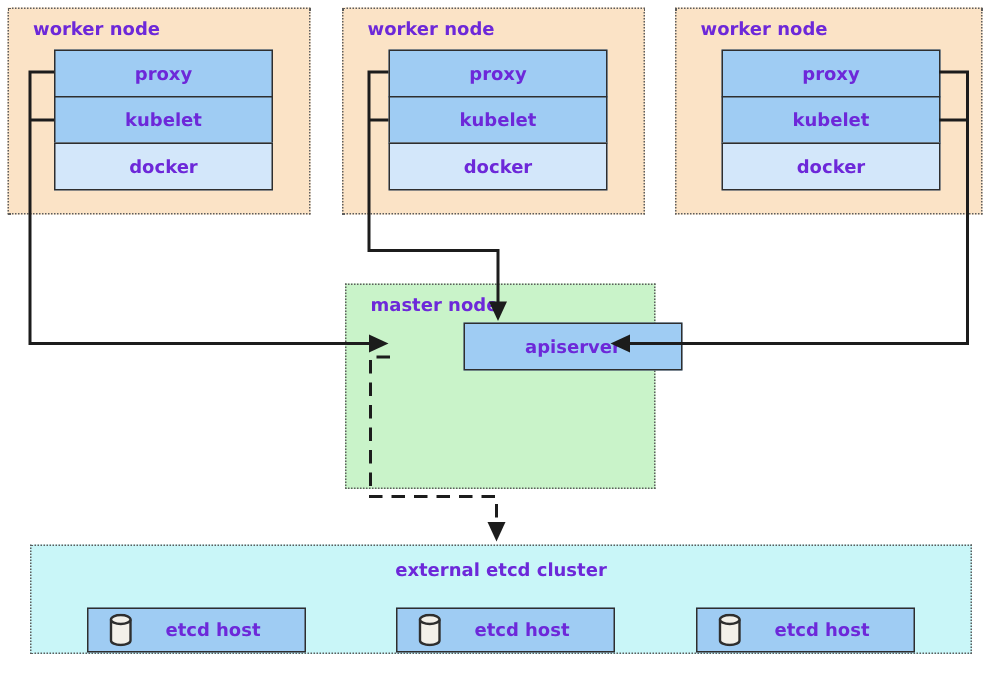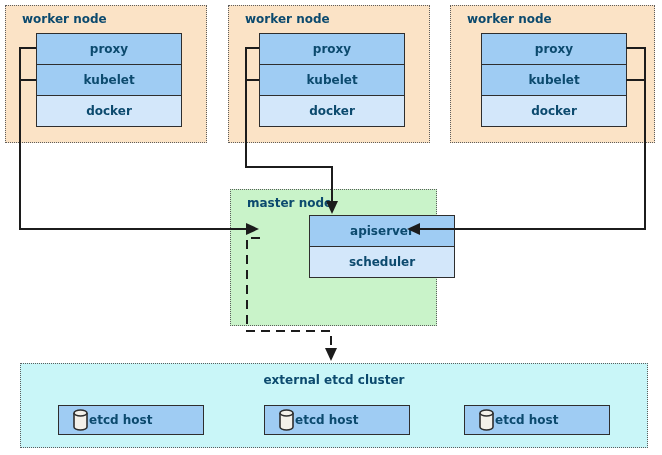--- a/index.html
+++ b/index.html
@@ -1,18 +1,18 @@
 <!DOCTYPE html>
 <html><head>
 <meta charset="utf-8">
 <style>
   html,body { margin:0; padding:0; background:#ffffff; }
   .canvas {
     position:relative; width:662px; height:455px; background:#ffffff;
-    font-family:"DejaVu Sans", sans-serif; font-weight:bold; color:#0c4a6e;
+    font-family:"DejaVu Sans", sans-serif; font-weight:bold; color:#6d28d9;
     overflow:hidden;
   }
   .group { position:absolute; box-sizing:border-box; border:1px dotted #5d5d5d; }
   .group.worker { background:#fbe3c6; }
   .group.master { background:#c9f3c9; }
   .group.etcd   { background:#c9f6f8; }
   .group-title { position:absolute; left:16px; top:6px; font-size:12px; white-space:nowrap; }
   .group-title.centered { left:0; right:0; top:9px; text-align:center; }
   .stack { position:absolute; left:30px; top:28px; width:146px;border-radius:12px; }
   .master .stack { top:26px;padding-left:48px; }
@@ -21,21 +21,21 @@
     border:1px solid #2e2e2e; text-align:center; line-height:30px; font-size:12px;
   }
   .comp.primary   { background:#9fccf3; }
   .comp.secondary { background:#d3e7fa; }
   .etcd-host {
     position:absolute; box-sizing:border-box; width:146px; height:30px;
     background:#9fccf3; border:1px solid #2e2e2e;
     display:flex; align-items:center;
   }
   .cyl { margin-left:13px; display:flex; align-items:center; }
-  .etcd-label { flex:1; margin-right:8px; font-size:12px; }
+  .etcd-label { flex:1; text-align:center; margin-right:8px; font-size:12px; }
   svg.connectors { position:absolute; left:0; top:0; pointer-events:none; z-index:6; }
 </style>
 </head>
 <body>
 
 <div class="canvas">
 
   <div class="group worker" style="left:5px;top:5px;width:202px;height:138px">
     <div class="group-title">worker node</div>
     <div class="stack">
@@ -60,25 +60,24 @@
       <div class="comp primary">proxy</div>
       <div class="comp primary">kubelet</div>
       <div class="comp secondary">docker</div>
     </div>
   </div>
 
   <div class="group master" style="left:230px;top:189px;width:207px;height:137px">
     <div class="group-title">master node</div>
     <div class="stack">
       <div class="comp primary">apiserver</div>
-      <div class="comp secondary">scheduler</div>
     </div>
   </div>
 
-  <div class="group etcd" style="left:20px;top:363px;width:628px;height:85px">
+  <div class="group etcd" style="left:20px;top:363px;width:628px;height:73px">
     <div class="group-title centered">external etcd cluster</div>
 
     <div class="etcd-host" style="left:37px;top:41px">
       <span class="cyl">
         <svg width="17" height="22" viewBox="0 0 17 22">
           <path d="M2 4 L2 18 A6.5 3 0 0 0 15 18 L15 4" fill="#f3f0e9" stroke="#2e2e2e" stroke-width="1.6"></path>
           <ellipse cx="8.5" cy="4" rx="6.5" ry="3" fill="#f3f0e9" stroke="#2e2e2e" stroke-width="1.6"></ellipse>
         </svg>
       </span>
       <span class="etcd-label">etcd host</span>

